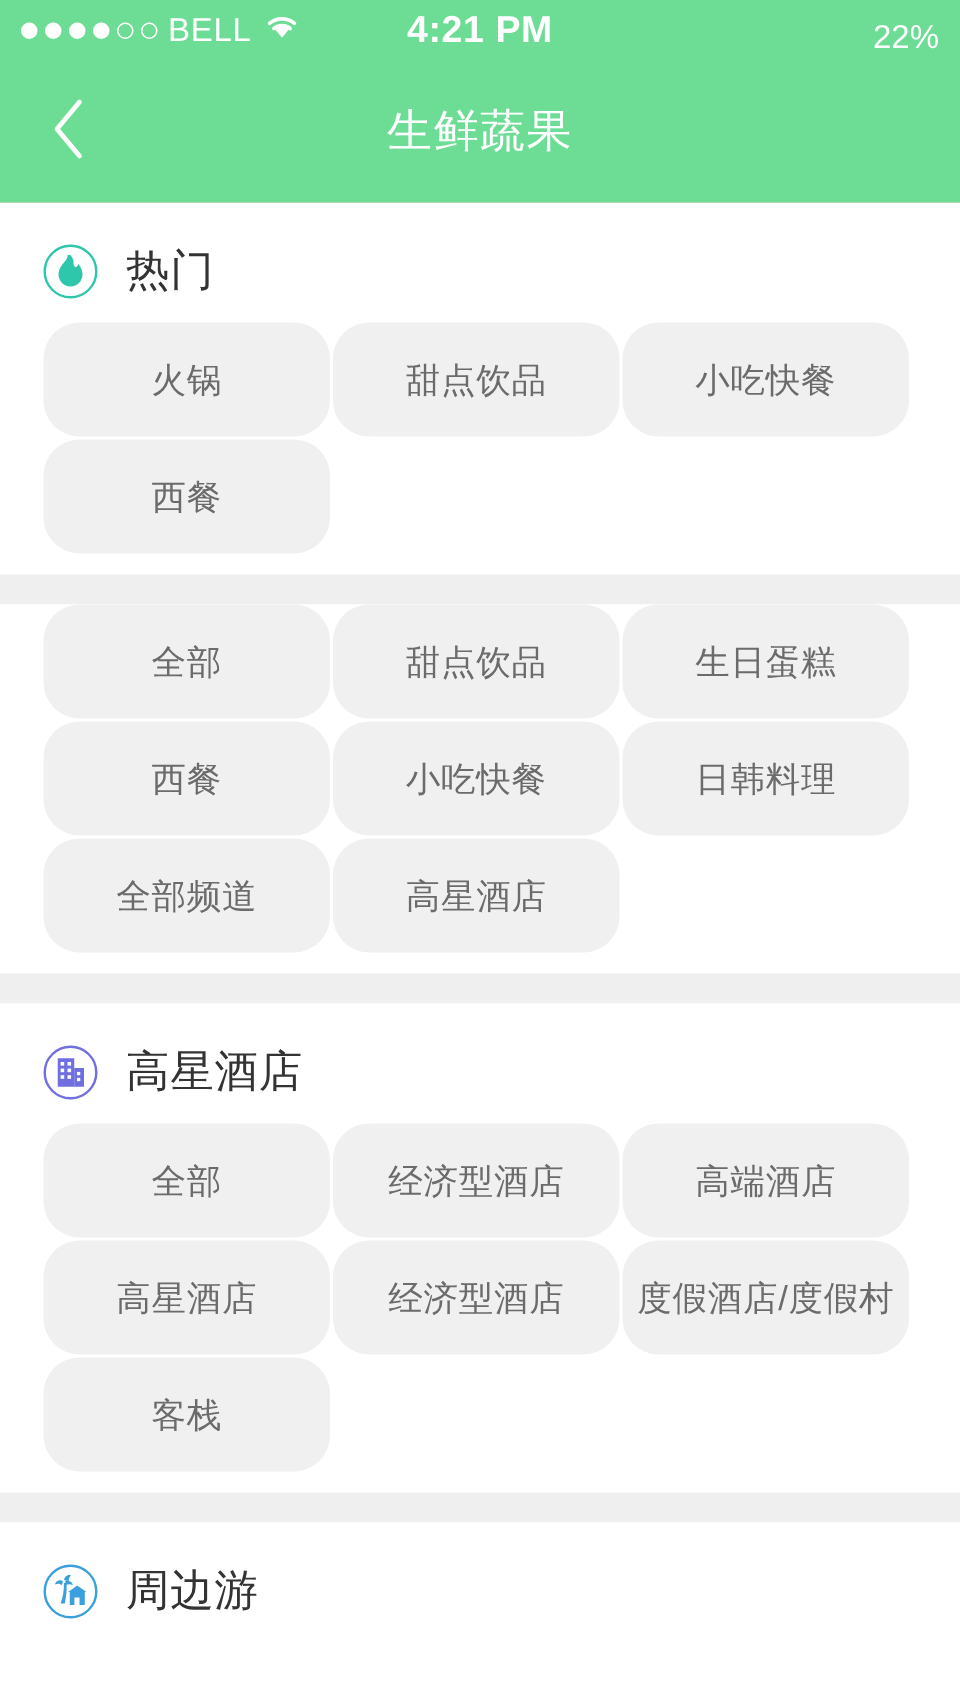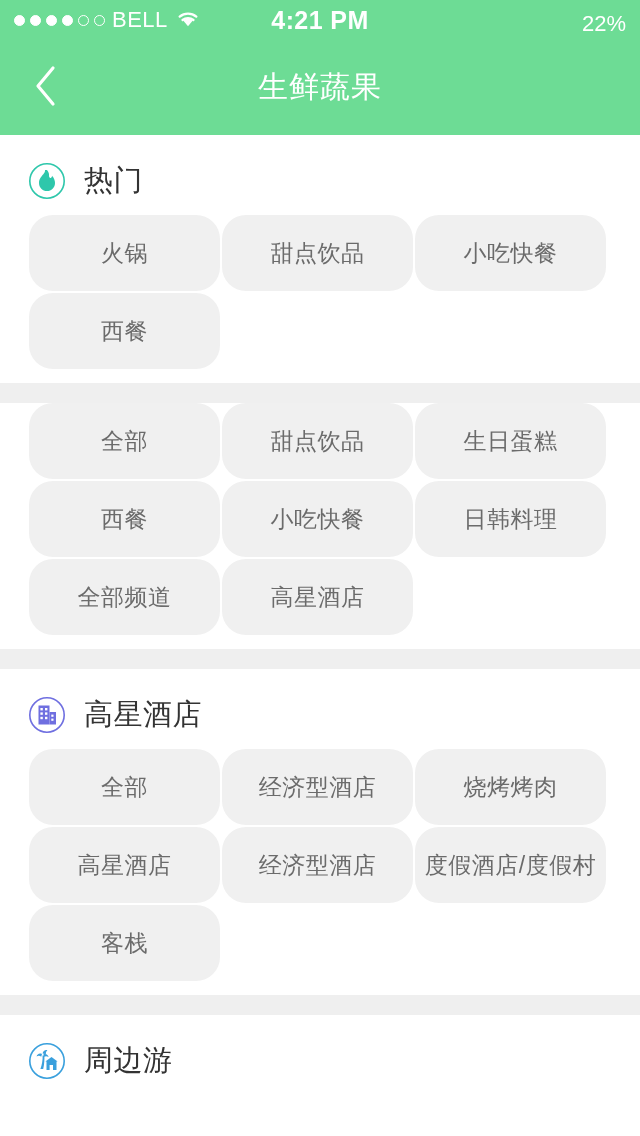--- a/index.html
+++ b/index.html
@@ -189,21 +189,21 @@
                 <rect x="23.3" y="18.6" width="2.2" height="2.2"></rect>
                 <rect x="23.3" y="22.6" width="2.2" height="2.2"></rect>
               </g>
             </svg>
           </span>
           <span class="sec-title">高星酒店</span>
         </div>
         <div class="grid">
           <div class="tile">全部</div>
           <div class="tile">经济型酒店</div>
-          <div class="tile">烧烤烤肉</div>
+          <div class="tile">高端酒店</div>
           <div class="tile">高星酒店</div>
           <div class="tile">经济型酒店</div>
           <div class="tile">度假酒店/度假村</div>
           <div class="tile">客栈</div>
           <div class="tile empty"></div>
         </div>
       </div>
       <div class="band"></div>
       <div class="section">
         <div class="sec-head">

